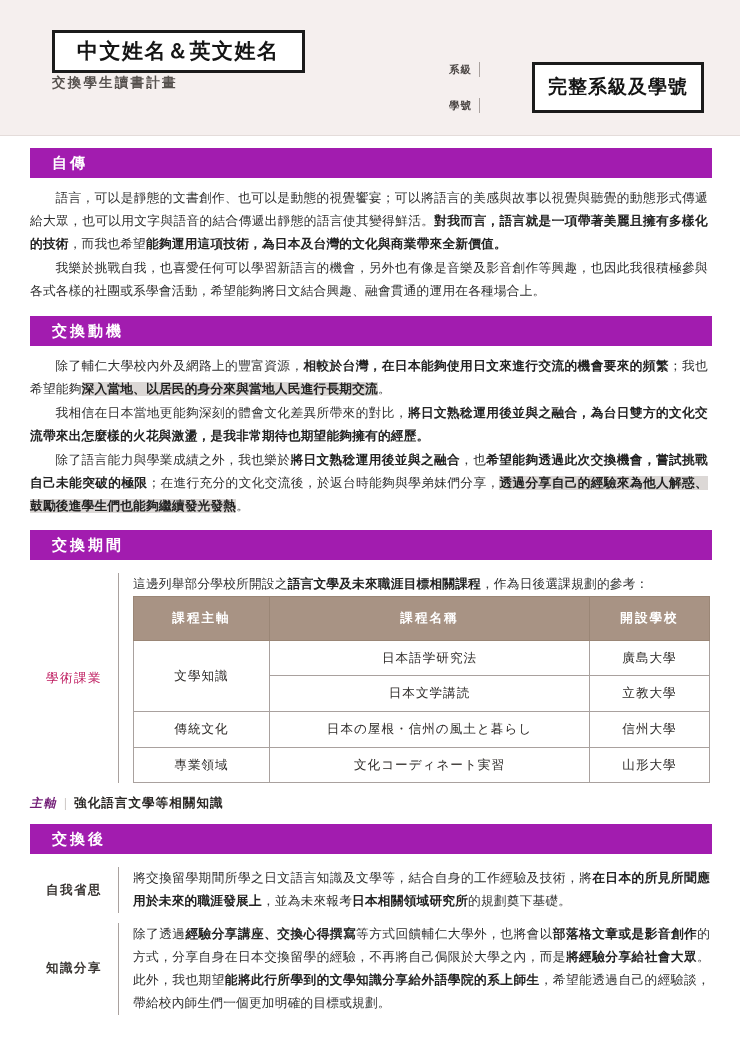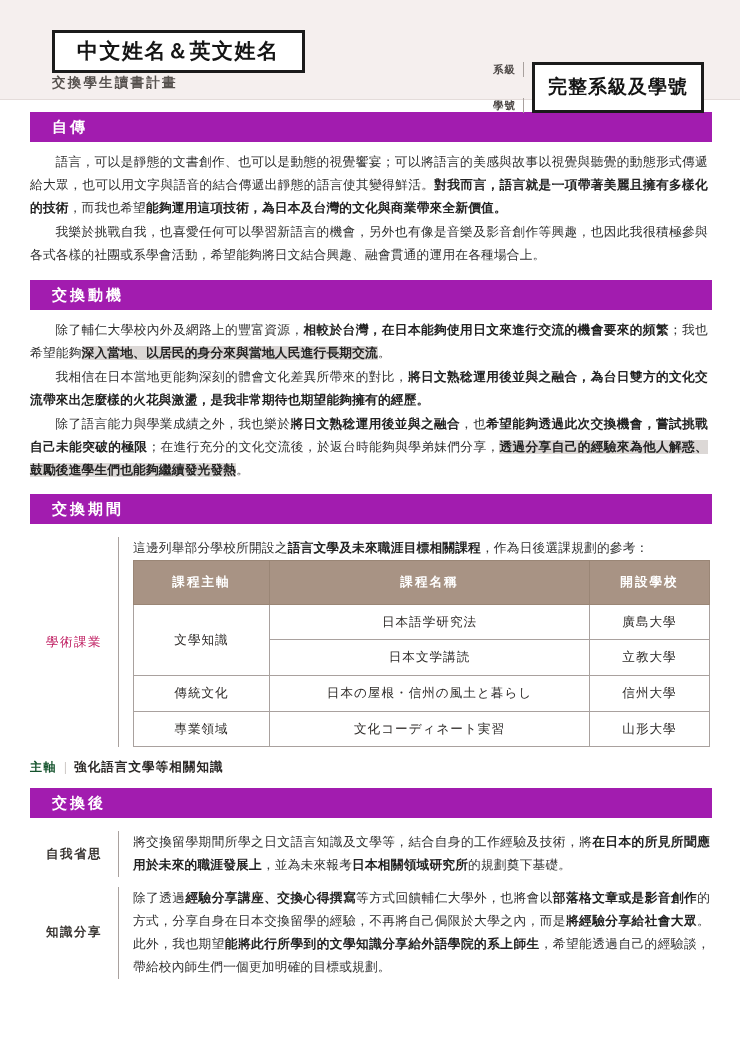--- a/index.html
+++ b/index.html
@@ -13,21 +13,21 @@
     height: 1047px;
     font-family: "Liberation Serif", "DejaVu Serif", serif;
     color: #2f2f2f;
     overflow: hidden;
     position: relative;
   }
 
   
   .doc-header {
     background: #f5efee;
-    height: 100px;
+    height: 136px;
     position: relative;
     border-bottom: 1px solid #e4dcda;
     padding-left: 32px;
   }
   .name-block {
     position: absolute;
     left: 52px;
     top: 30px;
   }
   .name-box {
@@ -79,20 +79,21 @@
     border: 3px solid #1b1b1b;
     background: #ffffff;
     display: flex;
     align-items: center;
     padding: 2px 13px 3px 13px;
     font-size: 19px;
     font-weight: bold;
     letter-spacing: 1px;
     color: #141414;
     font-family: "Liberation Sans", "DejaVu Sans", sans-serif;
+    margin-left: 44px;
   }
 
   
   .content {
     padding: 0 0 0 0;
   }
   .section-bar {
     background: #a21caf;
     color: #ffffff;
     font-size: 15px;
@@ -184,25 +185,26 @@
   table.courses td.cname { }
   table.courses tbody td { background: #ffffff; height: 30px; }
 
   
   .axis-note {
     padding: 8px 32px 0 30px;
     font-size: 12.7px;
     letter-spacing: 0.5px;
   }
   .axis-note .key {
-    color: #14532d;
+    color: #701a75;
     font-family: "Liberation Sans", "DejaVu Sans", sans-serif;
     font-weight: bold;
     font-size: 12px;
     letter-spacing: 1.5px;
+    font-style: italic;
   }
   .axis-note .sep {
     color: #b5aeaa;
     margin: 0 7px;
   }
   .axis-note .val {
     font-weight: bold;
     color: #2b2826;
     font-family: "Liberation Sans", "DejaVu Sans", sans-serif;
     font-size: 12.6px;

